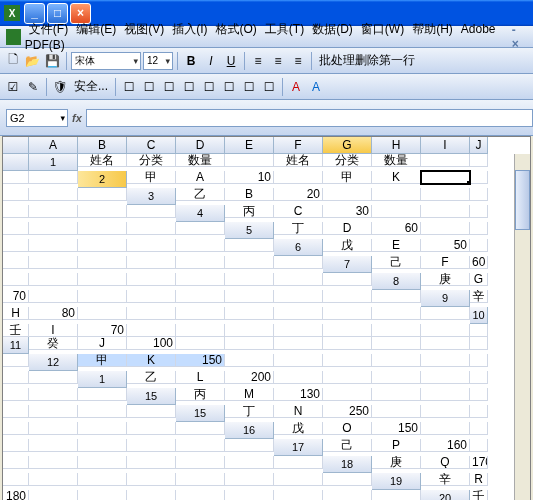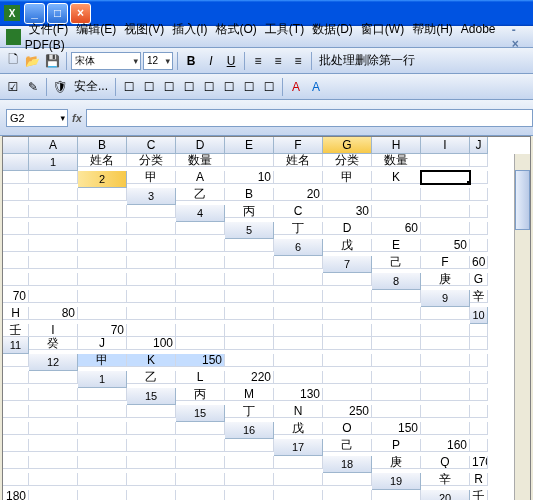--- a/index.html
+++ b/index.html
@@ -278,21 +278,21 @@
       <div class="cell " style=""></div>
       <div class="cell " style=""></div>
       <div class="cell " style=""></div>
       <div class="cell " style=""></div>
       <div class="cell " style=""></div>
       <div class="cell " style=""></div>
       <div class="cell"></div>
       <div class="rowhdr ">1</div>
       <div class="cell c" style="">乙</div>
       <div class="cell c" style="">L</div>
-      <div class="cell r" style="">220</div>
+      <div class="cell r" style="">200</div>
       <div class="cell" style=""></div>
       <div class="cell" style=""></div>
       <div class="cell" style=""></div>
       <div class="cell" style=""></div>
       <div class="cell" style=""></div>
       <div class="cell" style=""></div>
       <div class="cell" style=""></div>
       <div class="cell"></div>
       <div class="rowhdr ">15</div>
       <div class="cell c" style="">丙</div>

